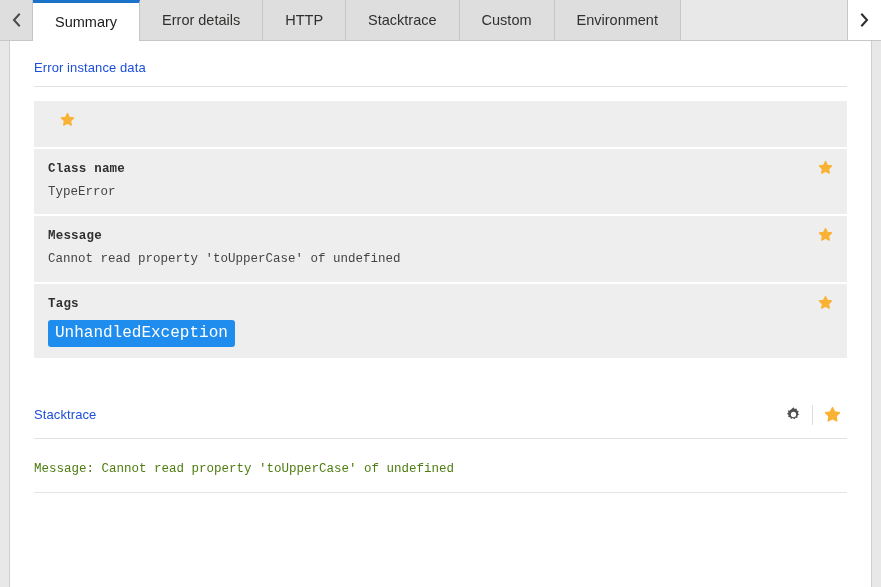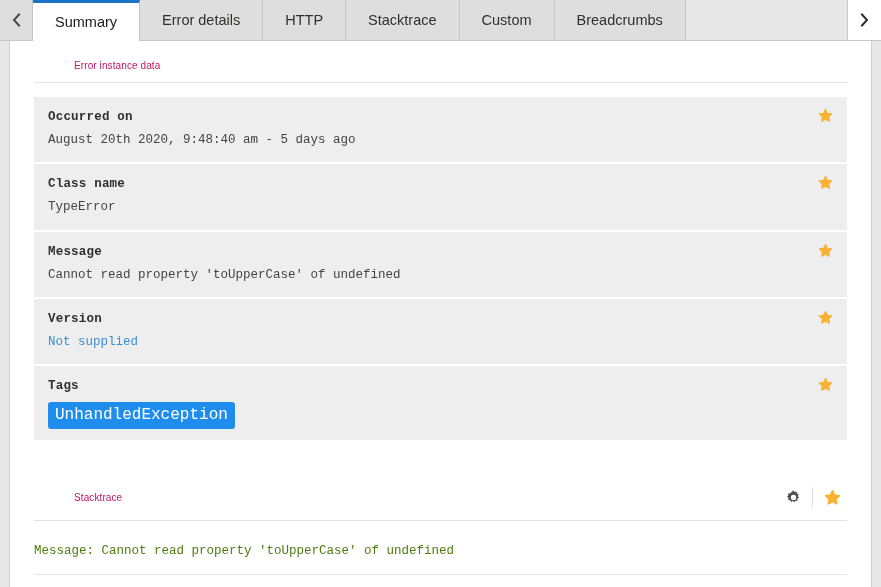--- a/index.html
+++ b/index.html
@@ -106,25 +106,24 @@
   .section-head {
     display: flex;
     align-items: center;
     padding-top: 19px;
     padding-bottom: 11px;
     border-bottom: 1px solid #e2e2e2;
     margin-bottom: 14px;
   }
 
   .section-title {
-    font-size: 10px;
-    color: #be185d;
+    font-size: 13px;
+    color: #1d4ed8;
     font-weight: normal;
     letter-spacing: 0.1px;
-    margin-left: 40px;
   }
 
   .section-head-actions {
     margin-left: auto;
     display: flex;
     align-items: center;
     gap: 0;
   }
 
   .icon-btn {
@@ -246,44 +245,40 @@
         <div class="tab">
           <span>HTTP</span>
         </div>
         <div class="tab">
           <span>Stacktrace</span>
         </div>
         <div class="tab">
           <span>Custom</span>
         </div>
         <div class="tab">
-          <span>Breadcrumbs</span>
+          <span>Environment</span>
         </div>
       </div>
 
     <div class="tab-arrow right">
       <svg width="9" height="14" viewBox="0 0 9 14">
         <polyline points="2,1.5 7,7 2,12.5" fill="none" stroke="#2c2c2c" stroke-width="2" stroke-linecap="square" stroke-linejoin="miter"></polyline>
       </svg>
     </div>
   </div>
 
   <div class="content">
 
     <div class="section">
       <div class="section-head">
         <div class="section-title">Error instance data</div>
       </div>
 
       <div class="datarows" id="datarows">
           <div class="datarow">
-            <div class="datarow-body">
-              <div class="row-label">Occurred on</div>
-              <div class="row-value">August 20th 2020, 9:48:40 am - 5 days ago</div>
-            </div>
             <div class="row-star">
               <svg width="15" height="15" viewBox="0 0 20 20" class="star-svg">
                 <path fill="#f9b233" stroke="#f9b233" stroke-width="1.6" stroke-linejoin="round" d="M10 1.9l2.55 5.17 5.7 0.83-4.12 4.02 0.97 5.68L10 14.9l-5.1 2.7 0.97-5.68L1.75 7.9l5.7-0.83z"></path>
               </svg>
             </div>
           </div>
           <div class="datarow">
             <div class="datarow-body">
               <div class="row-label">Class name</div>
               <div class="row-value">TypeError</div>
@@ -291,31 +286,20 @@
             <div class="row-star">
               <svg width="15" height="15" viewBox="0 0 20 20" class="star-svg">
                 <path fill="#f9b233" stroke="#f9b233" stroke-width="1.6" stroke-linejoin="round" d="M10 1.9l2.55 5.17 5.7 0.83-4.12 4.02 0.97 5.68L10 14.9l-5.1 2.7 0.97-5.68L1.75 7.9l5.7-0.83z"></path>
               </svg>
             </div>
           </div>
           <div class="datarow">
             <div class="datarow-body">
               <div class="row-label">Message</div>
               <div class="row-value">Cannot read property 'toUpperCase' of undefined</div>
-            </div>
-            <div class="row-star">
-              <svg width="15" height="15" viewBox="0 0 20 20" class="star-svg">
-                <path fill="#f9b233" stroke="#f9b233" stroke-width="1.6" stroke-linejoin="round" d="M10 1.9l2.55 5.17 5.7 0.83-4.12 4.02 0.97 5.68L10 14.9l-5.1 2.7 0.97-5.68L1.75 7.9l5.7-0.83z"></path>
-              </svg>
-            </div>
-          </div>
-          <div class="datarow">
-            <div class="datarow-body">
-              <div class="row-label">Version</div>
-              <div class="row-value link">Not supplied</div>
             </div>
             <div class="row-star">
               <svg width="15" height="15" viewBox="0 0 20 20" class="star-svg">
                 <path fill="#f9b233" stroke="#f9b233" stroke-width="1.6" stroke-linejoin="round" d="M10 1.9l2.55 5.17 5.7 0.83-4.12 4.02 0.97 5.68L10 14.9l-5.1 2.7 0.97-5.68L1.75 7.9l5.7-0.83z"></path>
               </svg>
             </div>
           </div>
           <div class="datarow">
             <div class="datarow-body"><div class="row-label">Tags</div><span class="tag">UnhandledException</span></div>
             <div class="row-star">

